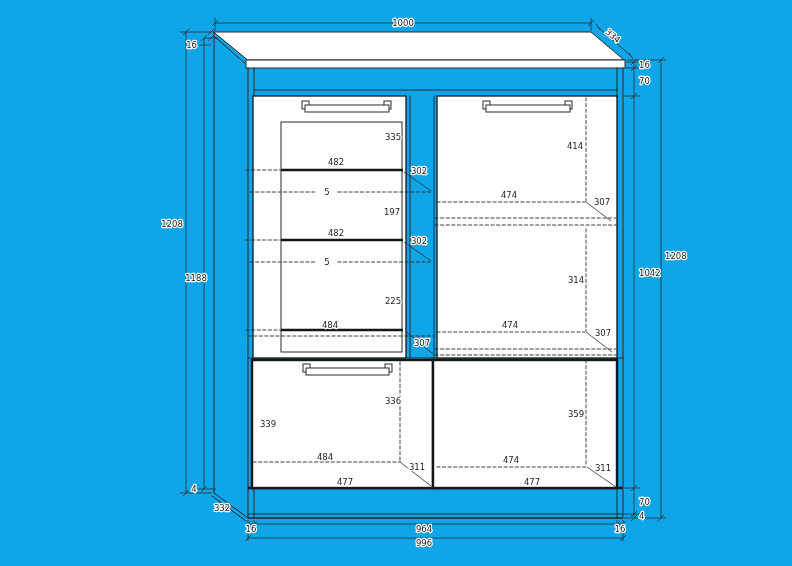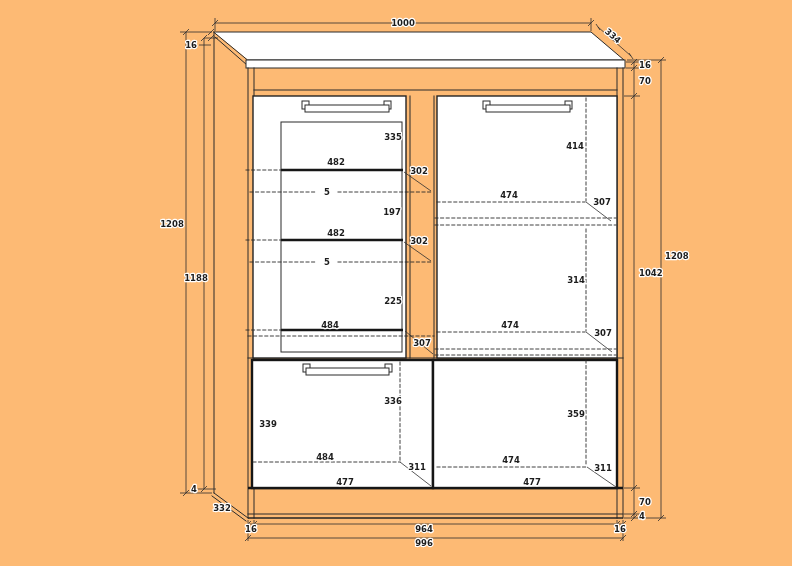--- a/index.html
+++ b/index.html
@@ -1,17 +1,17 @@
 <!DOCTYPE html>
 <html><head>
 <meta charset="utf-8">
 <style>
   html,body{margin:0;padding:0;background:#ffffff;}
-  .stage{width:792px;height:566px;background:#fdba74;overflow:hidden;
-         font-family:"DejaVu Sans",sans-serif;font-weight:bold;}
+  .stage{width:792px;height:566px;background:#0ea5e9;overflow:hidden;
+         font-family:"DejaVu Sans",sans-serif;}
   svg{display:block;}
   .ln{stroke:#2b2b2b;stroke-width:1;fill:none;stroke-linecap:square;}
   .md{stroke:#242424;stroke-width:1.4;fill:none;}
   .bd{stroke:#161616;stroke-width:2.4;fill:none;}
   .f{fill:#ffffff;}
   .dash{stroke-dasharray:3 2.6;stroke-width:0.9;}
   .dim{stroke:#2f2f2f;stroke-width:0.8;fill:none;stroke-linecap:butt;}
   text.t{font-size:8.5px;fill:#1d1d1d;paint-order:stroke;stroke:#ffffff;
          stroke-width:2.4px;stroke-linejoin:round;font-family:"DejaVu Sans",sans-serif;}
   .mid{text-anchor:middle;}

